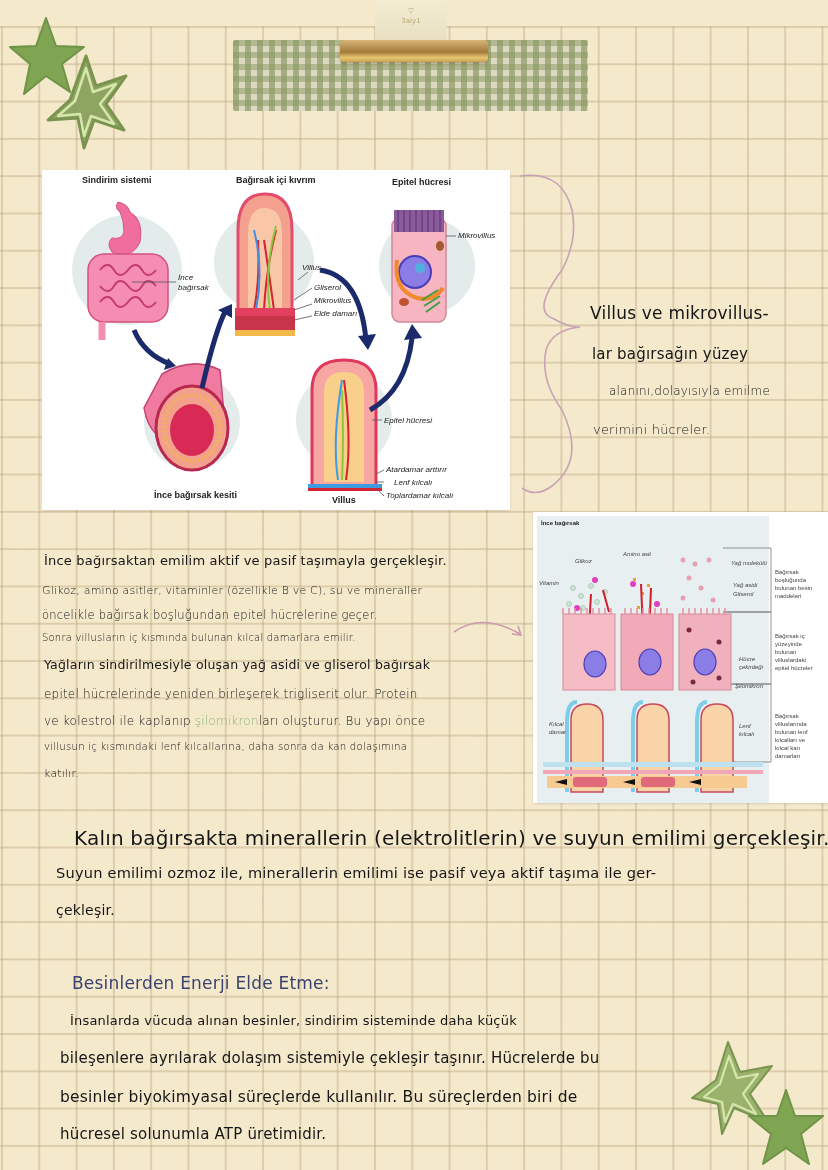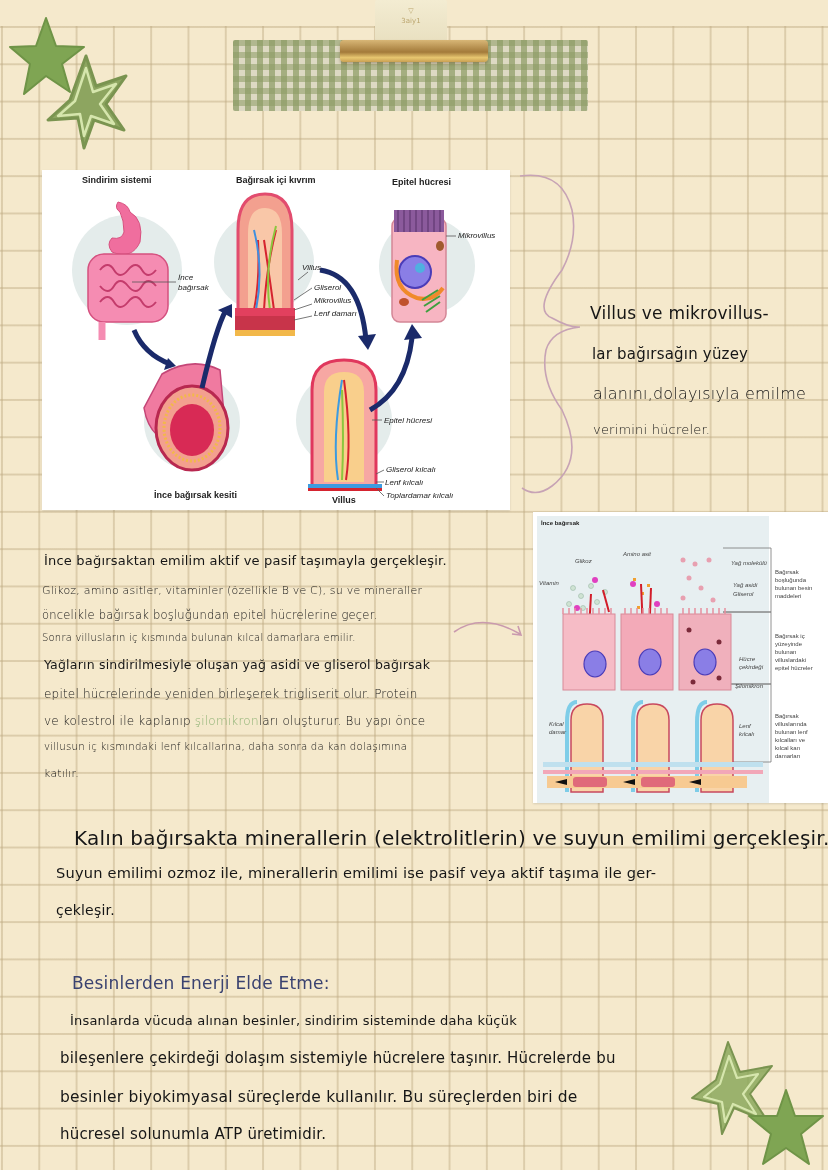--- a/index.html
+++ b/index.html
@@ -159,37 +159,37 @@
   <div class="fig-label bold" style="left:194px;top:5px">Bağırsak içi kıvrım</div>
   <div class="fig-label bold" style="left:350px;top:7px">Epitel hücresi</div>
 
   <div class="fig-label it" style="left:136px;top:103px;line-height:10px">
     <div>İnce</div>
     <div>bağırsak</div>
   </div>
   <div class="fig-label it" style="left:260px;top:93px">Villus</div>
   <div class="fig-label it" style="left:272px;top:113px">Gliserol</div>
   <div class="fig-label it" style="left:272px;top:126px">Mikrovillus</div>
-  <div class="fig-label it" style="left:272px;top:139px">Lenf damarı</div>
+  <div class="fig-label it" style="left:272px;top:139px">Elde damarı</div>
   <div class="fig-label it" style="left:416px;top:61px">Mikrovillus</div>
   <div class="fig-label it" style="left:342px;top:246px">Epitel hücresi</div>
-  <div class="fig-label it" style="left:344px;top:295px">Gliserol kılcalı</div>
-  <div class="fig-label it" style="left:343px;top:308px">Lenf kılcalı</div>
+  <div class="fig-label it" style="left:344px;top:295px">Atardamar arttırır</div>
+  <div class="fig-label it" style="left:352px;top:308px">Lenf kılcalı</div>
   <div class="fig-label it" style="left:344px;top:321px">Toplardamar kılcalı</div>
   <div class="fig-label bold" style="left:112px;top:320px">İnce bağırsak kesiti</div>
   <div class="fig-label bold" style="left:290px;top:325px">Villus</div>
 </div>
 
 <svg class="abs" style="left:512px;top:170px" width="80" height="330" viewBox="0 0 80 330">
   <path d="M8 6 Q50 0 60 40 Q66 70 50 100 Q20 140 40 148 Q58 158 68 157 Q40 160 34 180 Q28 210 50 240 Q74 290 40 316 Q24 328 10 318" fill="none" stroke="#c7a3b5" stroke-width="1.6"></path>
 </svg>
 
 <div class="hw big" style="left:590px;top:303px">Villus ve mikrovillus-</div>
 <div class="hw med" style="left:592px;top:345px">lar bağırsağın yüzey</div>
-<div class="hw small" style="left:593px;top:384px;font-size:16px">alanını,dolayısıyla emilme</div>
+<div class="hw small" style="left:609px;top:384px;font-size:12px">alanını,dolayısıyla emilme</div>
 <div class="hw small" style="left:593px;top:422px;font-size:13px">verimini hücreler.</div>
 
 <div class="hw" style="left:44px;top:553px;font-size:13px">İnce bağırsaktan emilim aktif ve pasif taşımayla gerçekleşir.</div>
 <div class="hw small" style="left:42px;top:584px;font-size:11px">Glikoz, amino asitler, vitaminler (özellikle B ve C), su ve mineraller</div>
 <div class="hw small" style="left:42px;top:608px;font-size:11.5px">öncelikle bağırsak boşluğundan epitel hücrelerine geçer.</div>
 <div class="hw small" style="left:42px;top:632px;font-size:10px">Sonra villusların iç kısmında bulunan kılcal damarlara emilir.</div>
 <div class="hw" style="left:44px;top:657px;font-size:12.5px"> Yağların sindirilmesiyle oluşan yağ asidi ve gliserol bağırsak</div>
 <div class="hw small" style="left:44px;top:687px;font-size:12px">epitel hücrelerinde yeniden birleşerek trigliserit olur. Protein</div>
 <div class="hw small" style="left:44px;top:714px;font-size:12px">
   <span>ve kolestrol ile kaplanıp </span><span class="green-word">şilomikron</span><span>ları oluşturur. Bu yapı önce</span>
@@ -328,21 +328,21 @@
     <div>damarları</div>
   </div>
 </div>
 
 <div class="hw" style="left:74px;top:826px;font-size:20px">Kalın bağırsakta minerallerin (elektrolitlerin) ve suyun emilimi gerçekleşir.</div>
 <div class="hw" style="left:56px;top:864px;font-size:14.6px">Suyun emilimi ozmoz ile, minerallerin emilimi ise pasif veya aktif taşıma ile ger-</div>
 <div class="hw" style="left:56px;top:902px;font-size:14px">çekleşir.</div>
 
 <div class="hw title" style="left:72px;top:973px">Besinlerden Enerji Elde Etme:</div>
 <div class="hw" style="left:70px;top:1013px;font-size:13px"> İnsanlarda vücuda alınan besinler, sindirim sisteminde daha küçük</div>
-<div class="hw" style="left:60px;top:1049px;font-size:15px">bileşenlere çekirdeği dolaşım sistemiyle hücrelere taşınır. Hücrelerde bu</div>
+<div class="hw" style="left:60px;top:1049px;font-size:15px">bileşenlere ayrılarak dolaşım sistemiyle çekleşir taşınır. Hücrelerde bu</div>
 <div class="hw" style="left:60px;top:1088px;font-size:15.5px">besinler biyokimyasal süreçlerde kullanılır. Bu süreçlerden biri de</div>
 <div class="hw" style="left:60px;top:1125px;font-size:15px">hücresel solunumla ATP üretimidir.</div>
 
 <svg class="abs" style="left:688px;top:1038px" width="100" height="100" viewBox="0 0 100 100">
   <path d="M40 4 L52 34 L84 28 L62 56 L80 84 L46 70 L34 96 L30 66 L4 60 L28 42 Z" fill="#8ba85c" fill-opacity="0.85" stroke="#7a9450" stroke-width="2" stroke-linejoin="round"></path>
   <path d="M41 18 L49 40 L70 36 L55 56 L68 76 L45 66 L37 84 L34 64 L16 59 L32 46 Z" fill="none" stroke="#d6e6ad" stroke-width="2.2" stroke-linejoin="round"></path>
 </svg>
 <svg class="abs" style="left:746px;top:1088px" width="80" height="82" viewBox="0 0 80 82">
   <path d="M40 2 L49 28 L77 28 L55 46 L63 76 L40 60 L17 76 L25 46 L3 28 L31 28 Z" fill="#7fa553" stroke="#6f9447" stroke-width="2" stroke-linejoin="round"></path>
 </svg>

